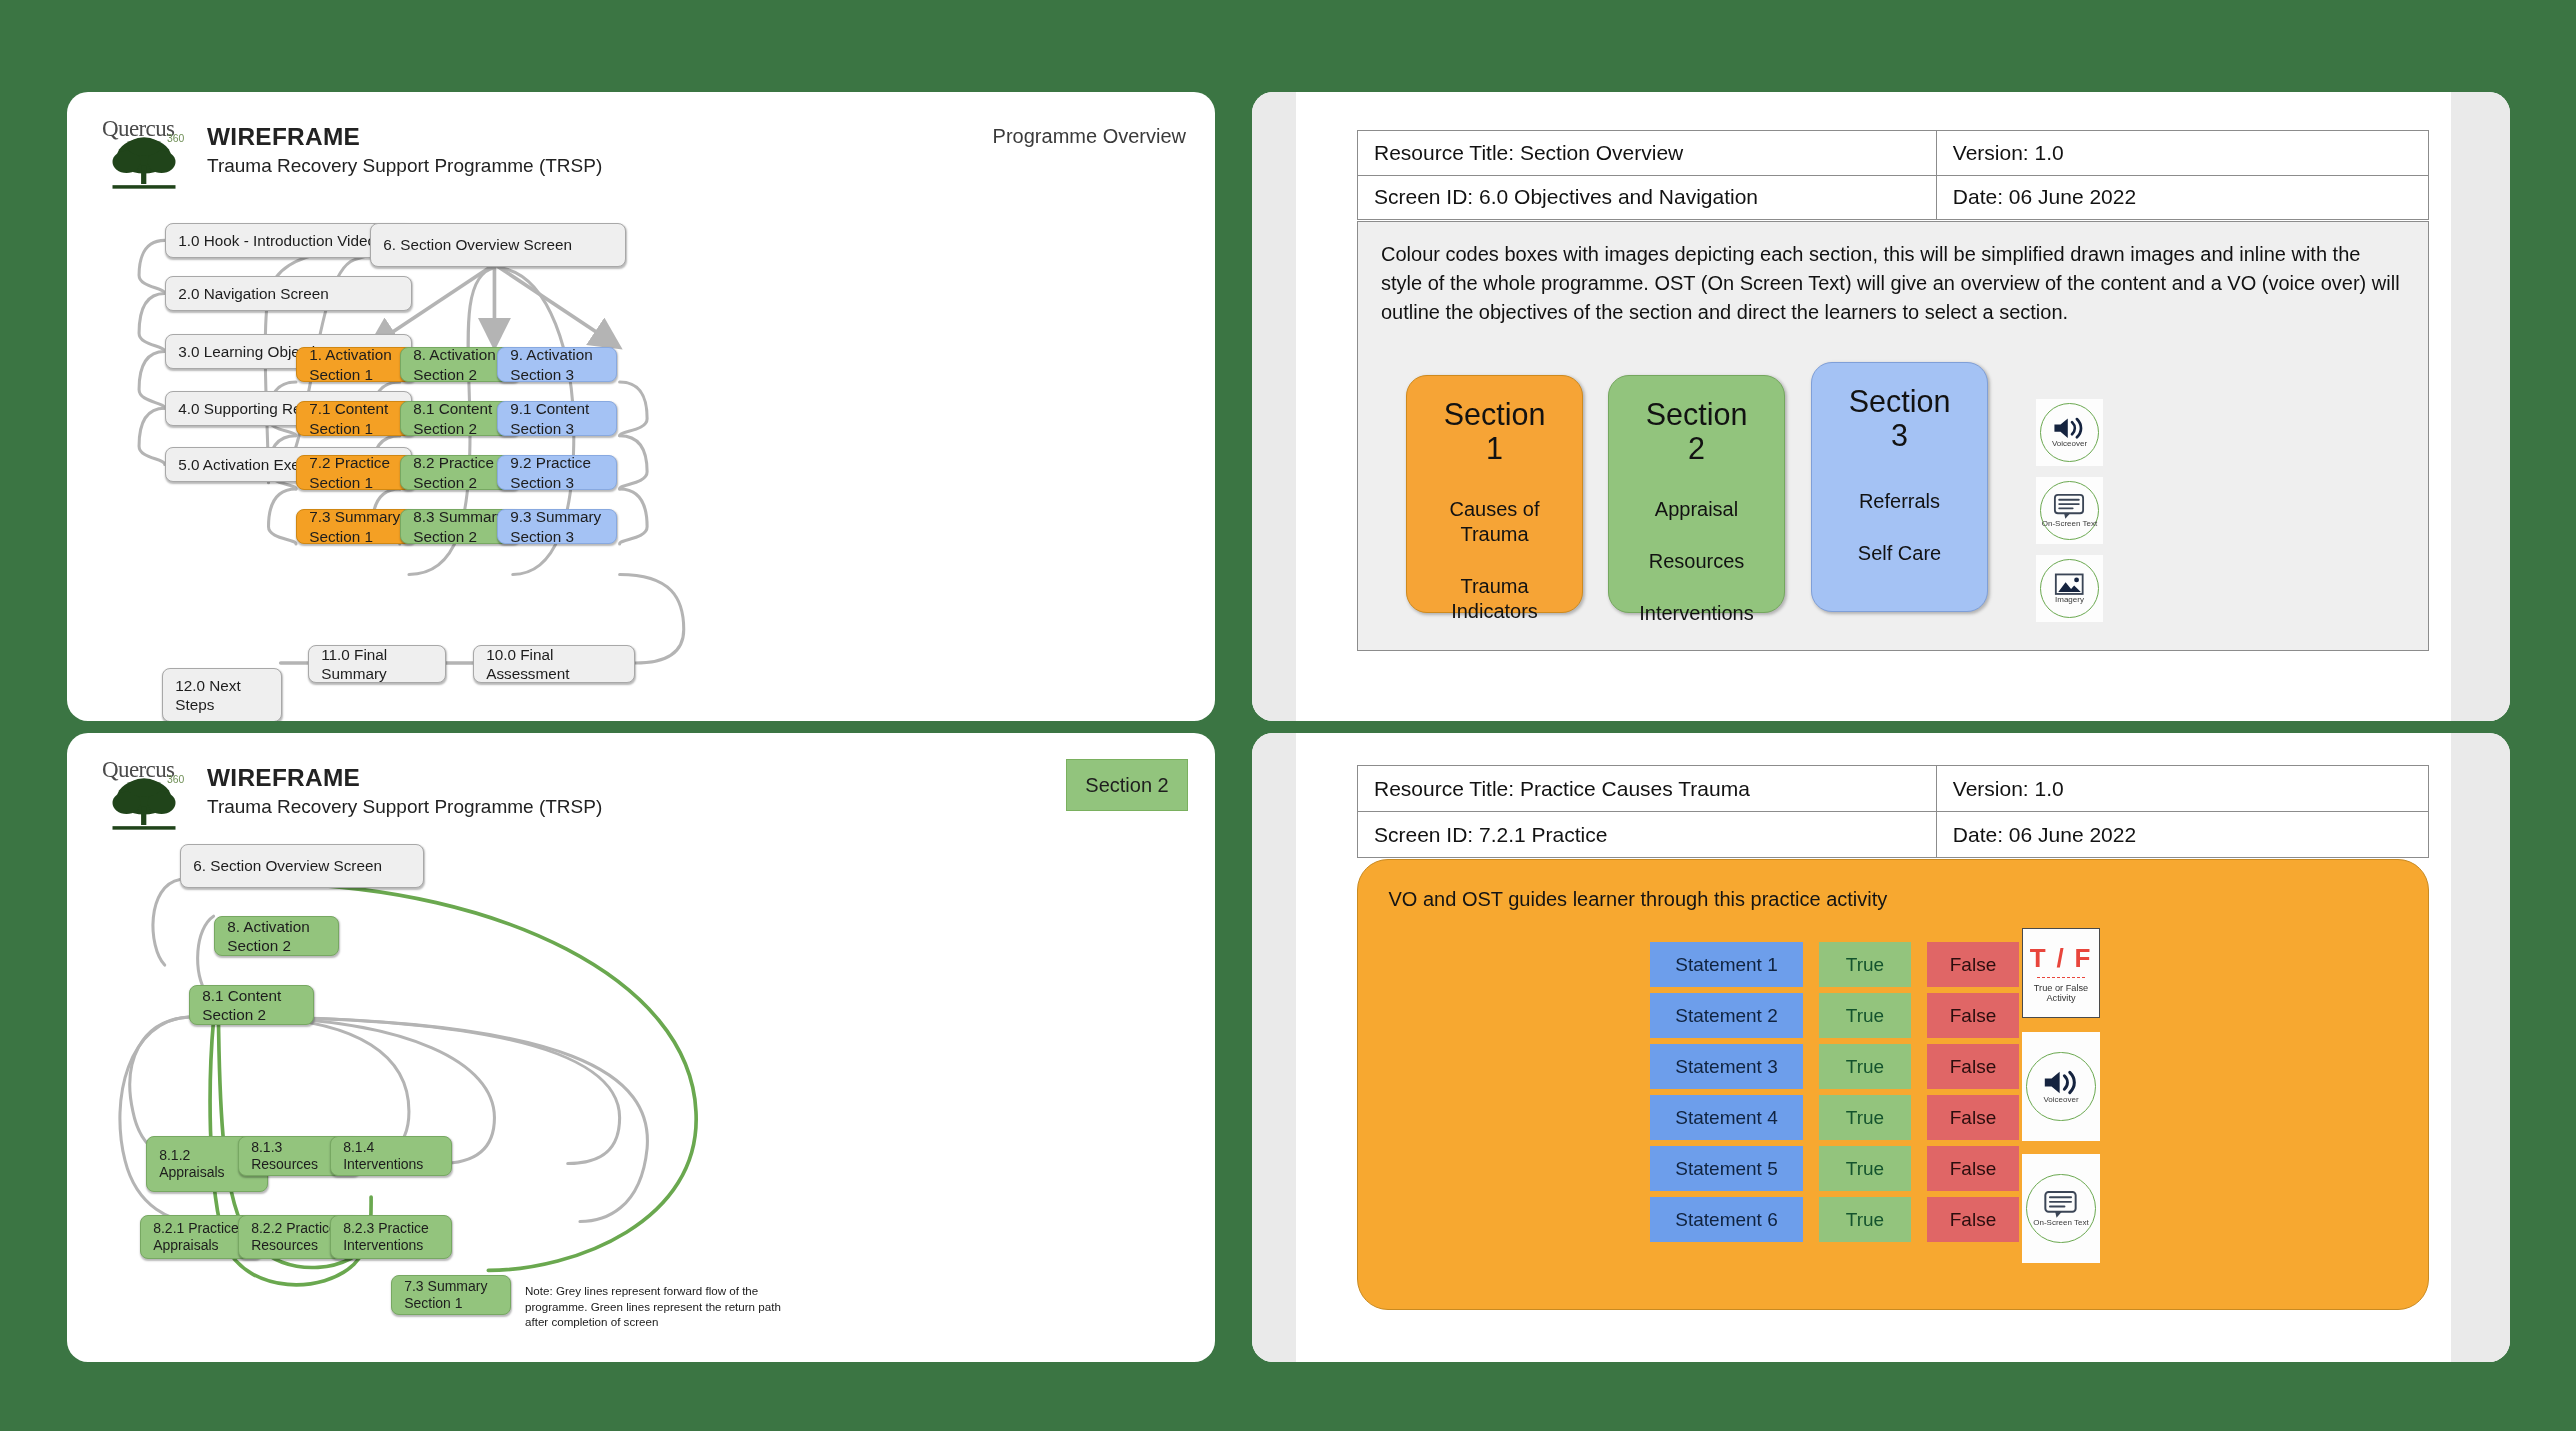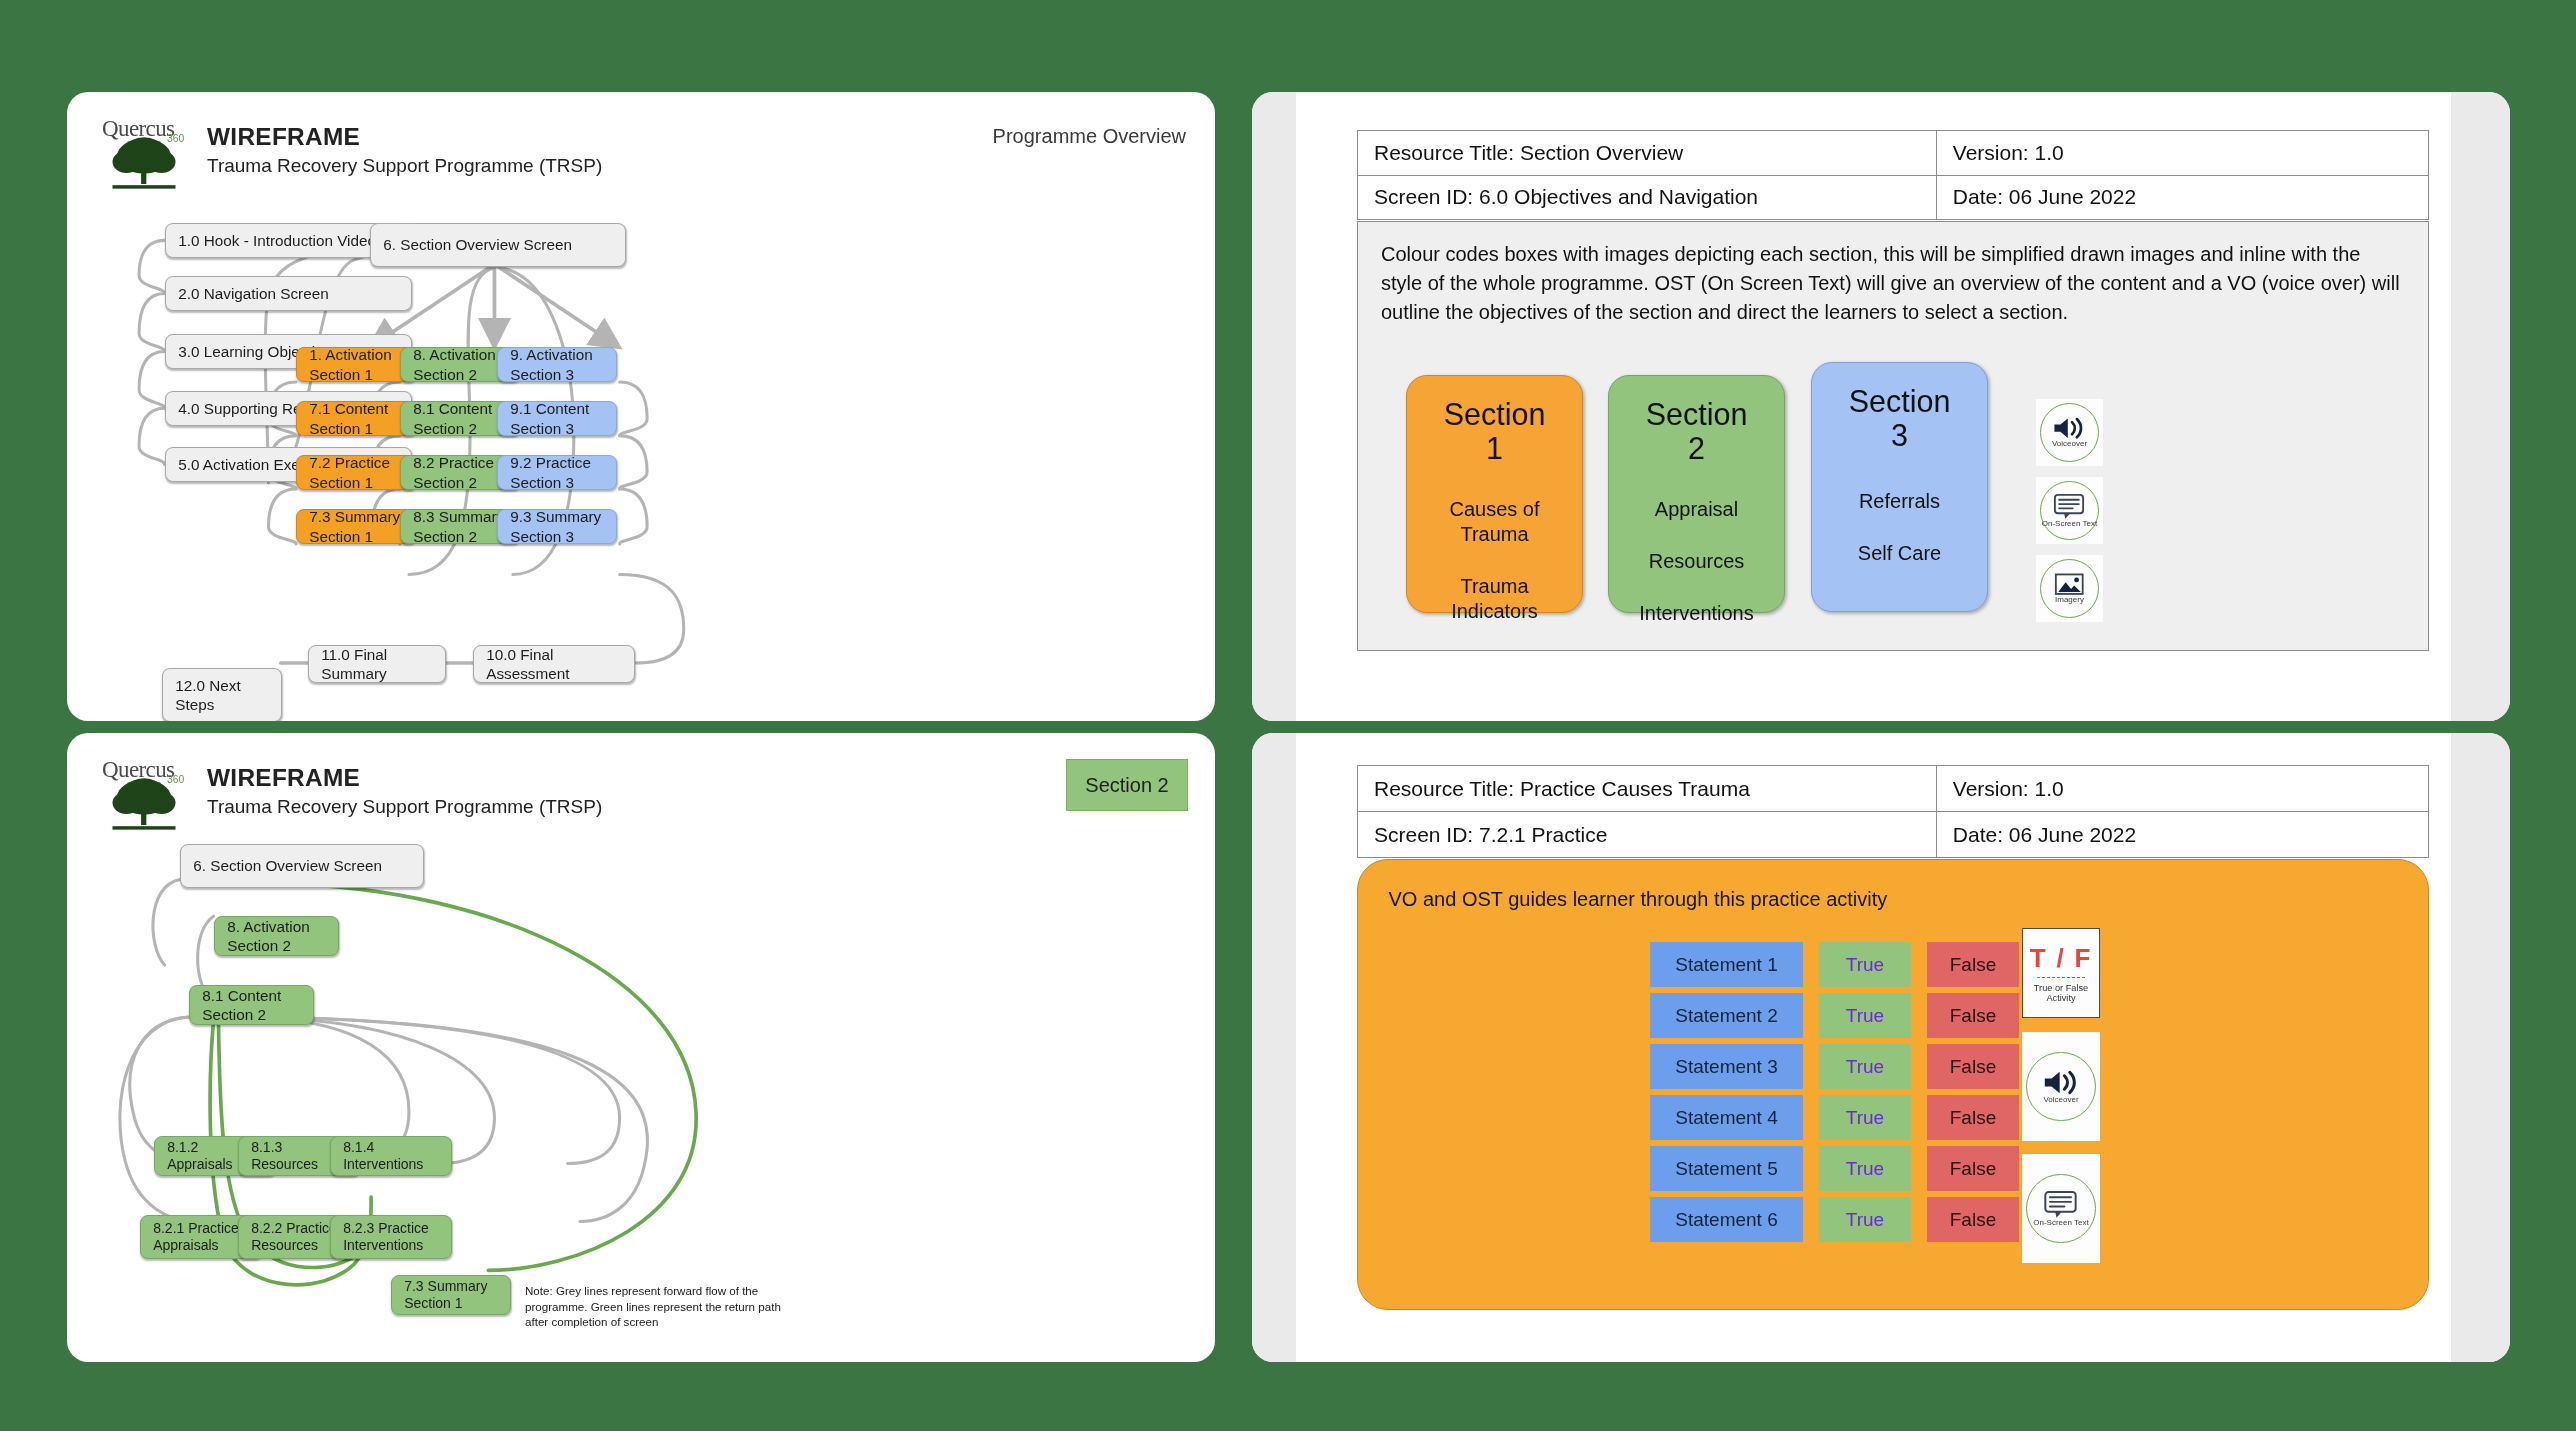--- a/index.html
+++ b/index.html
@@ -80,21 +80,21 @@
   .bullets{position:absolute;}
   .bullets li{font-size:20px;line-height:1.32;color:#141414;margin-bottom:24.4px;}
   .bullets ul{margin:0;padding-left:27px;}
 
   .vo-line{position:absolute;font-size:20px;color:#141414;}
 
   .qgrid{position:absolute;display:grid;gap:6.1px 16px;}
   .qcell{box-sizing:border-box;display:flex;align-items:center;justify-content:center;
      font-size:19px;color:#10233f;}
   .qcell.stmt{background:#6d9eeb;}
-  .qcell.t{background:#93c47d;color:#6d28d9;}
+  .qcell.t{background:#93c47d;color:#14532d;}
   .qcell.f{background:#e06666;color:#2a0d0d;}
 </style>
 </head>
 <body>
 
 <div class="stage">
 
   <div class="panel wf" style="left:67px;top:92px;width:1148px;height:629px;">
 
     <svg class="wires" viewBox="0 0 1880 1030" preserveAspectRatio="none">
@@ -321,21 +321,21 @@
         </span>
       </div>
 
     <div class="fbox green" style="left:122px;top:252px;width:125px;height:40px;">
       <span>
           <span class="two">8.1  Content</span>
           <span class="two">Section 2</span>
         </span>
       </div>
 
-    <div class="fbox green small" style="left:87px;top:403px;width:122px;height:40px;">
+    <div class="fbox green small" style="left:79px;top:403px;width:122px;height:56px;">
       <span>
           <span class="two">8.1.2  Appraisals</span>
           <span class="two"></span>
         </span>
       </div>
     <div class="fbox green small" style="left:171px;top:403px;width:122px;height:40px;">
       <span>
           <span class="two">8.1.3</span>
           <span class="two">Resources</span>
         </span>

